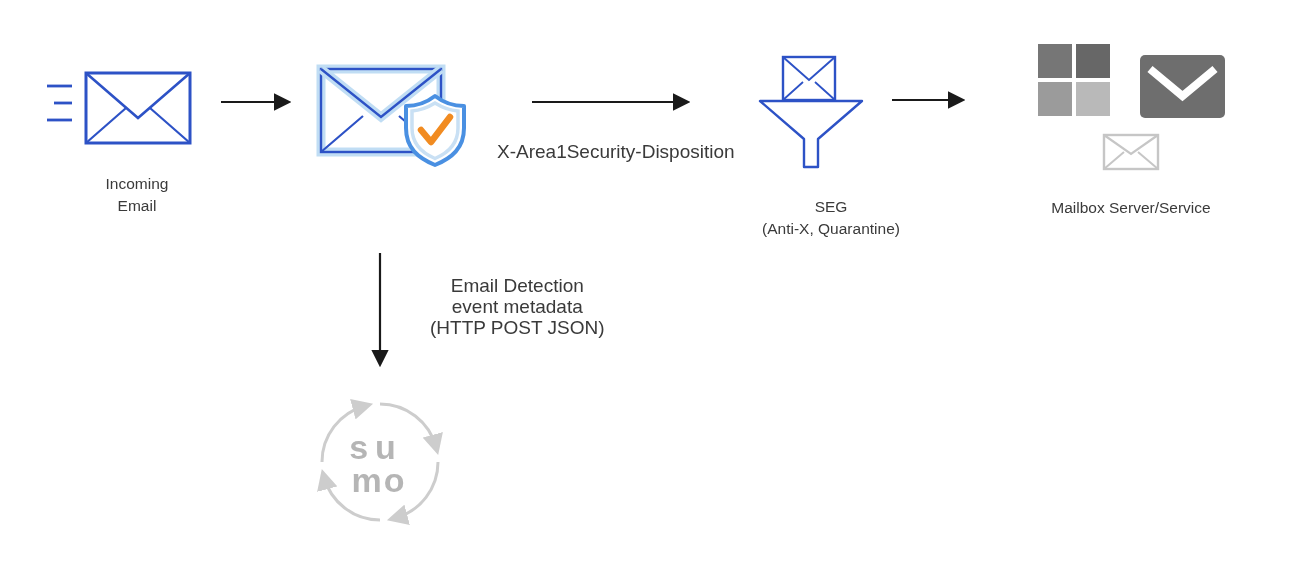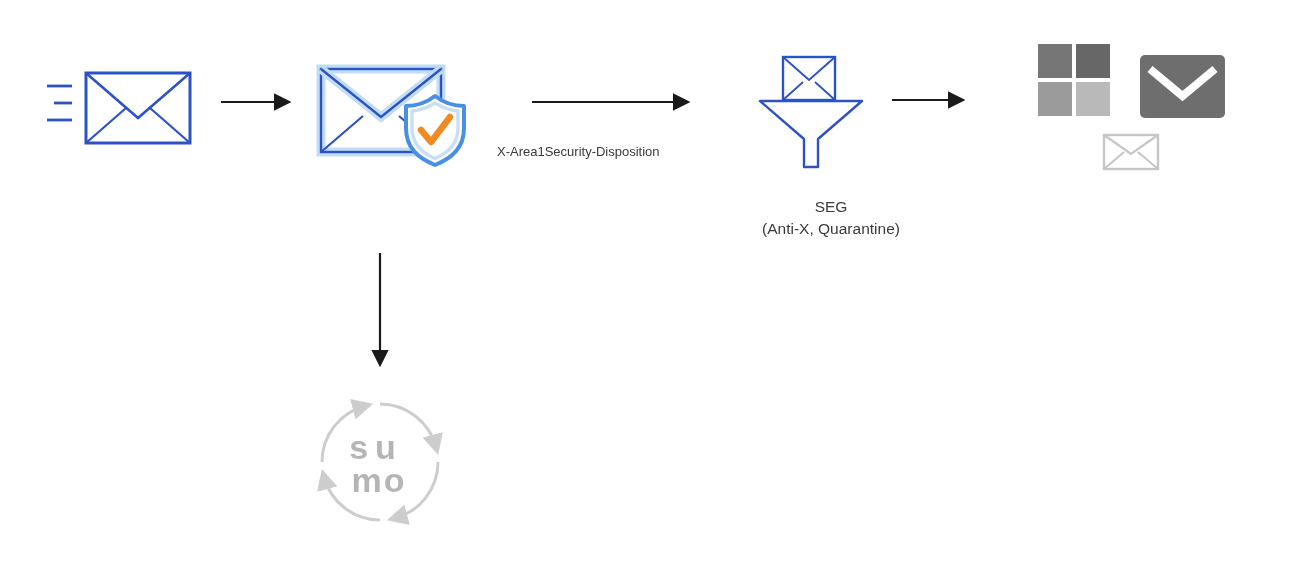--- a/index.html
+++ b/index.html
@@ -15,21 +15,21 @@
   .node-label {
     position: absolute;
     font-size: 15.5px;
     line-height: 22px;
     color: var(--text, #3a3a3a);
     text-align: center;
     white-space: pre-line;
   }
   .edge-label {
     position: absolute;
-    font-size: 13px;
+    font-size: 19px;
     line-height: 21px;
     color: var(--text, #3a3a3a);
     text-align: center;
     white-space: pre-line;
   }
   svg { display: block; }
 </style>
 </head>
 <body>
 
@@ -49,20 +49,22 @@
   <svg class="abs" style="left:45px; top:70px;" width="150" height="78" viewBox="0 0 150 78">
     <g style="stroke:var(--blue,#2d52c6); stroke-width:2.8;">
       <line x1="2" y1="16" x2="27" y2="16"></line>
       <line x1="9" y1="33" x2="27" y2="33"></line>
       <line x1="2" y1="50" x2="27" y2="50"></line>
     </g>
     <rect x="41" y="3" width="104" height="70" style="fill:#ffffff; stroke:var(--blue,#2d52c6); stroke-width:3;"></rect>
     <path d="M41,3 L93,48 L145,3" style="fill:none; stroke:var(--blue,#2d52c6); stroke-width:2.6;"></path>
     <path d="M41,73 L81,38 M145,73 L105,38" style="fill:none; stroke:var(--blue,#2d52c6); stroke-width:2.2;"></path>
   </svg>
+  <div class="node-label abs" style="left:62px; top:173px; width:150px;">Incoming
+Email</div>
 
   <svg class="abs" style="left:220px; top:92px;" width="80" height="20" viewBox="0 0 80 20">
     <line x1="1" y1="10" x2="66" y2="10" marker-end="url(#arrowBlack)" style="stroke:var(--arrow-black,#1a1a1a); stroke-width:2.2;"></line>
   </svg>
 
   <svg class="abs" style="left:315px; top:60px;" width="160" height="115" viewBox="0 0 160 115">
     <rect x="6" y="9" width="120" height="83" style="fill:#ffffff; stroke:var(--band-blue,#c0ddf4); stroke-width:9;"></rect>
     <rect x="6" y="9" width="120" height="83" style="fill:none; stroke:var(--blue,#2d52c6); stroke-width:2.4;"></rect>
     <path d="M6,9 L66,57 L126,9" style="fill:none; stroke:var(--band-blue,#c0ddf4); stroke-width:9;"></path>
     <path d="M6,9 L66,57 L126,9" style="fill:none; stroke:var(--blue,#2d52c6); stroke-width:2.4;"></path>
@@ -102,24 +104,28 @@
   <svg class="abs" style="left:1140px; top:55px;" width="85" height="63" viewBox="0 0 85 63">
     <rect x="0" y="0" width="85" height="63" rx="5" style="fill:var(--gmail-gray,#6e6e6e);"></rect>
     <path d="M10,14 L42.5,41 L75,14" style="fill:none; stroke:#ffffff; stroke-width:8;"></path>
   </svg>
 
   <svg class="abs" style="left:1102px; top:132px;" width="58" height="40" viewBox="0 0 58 40">
     <rect x="2" y="3" width="54" height="34" style="fill:#ffffff; stroke:var(--envelope-gray,#c6c6c6); stroke-width:2.4;"></rect>
     <path d="M2,3 L29,22 L56,3" style="fill:none; stroke:var(--envelope-gray,#c6c6c6); stroke-width:2.2;"></path>
     <path d="M2,37 L22,20 M56,37 L36,20" style="fill:none; stroke:var(--envelope-gray,#c6c6c6); stroke-width:2;"></path>
   </svg>
+  <div class="node-label abs" style="left:1031px; top:197px; width:200px;">Mailbox Server/Service</div>
 
   <svg class="abs" style="left:371px; top:252px;" width="20" height="125" viewBox="0 0 20 125">
     <line x1="9" y1="1" x2="9" y2="110" marker-end="url(#arrowBlack)" style="stroke:var(--arrow-black,#1a1a1a); stroke-width:2.2;"></line>
   </svg>
+  <div class="edge-label abs" style="left:430px; top:275px;">Email Detection
+event metadata
+(HTTP POST JSON)</div>
 
   <svg class="abs" style="left:313px; top:395px;" width="134" height="134" viewBox="0 0 134 134">
     <g style="fill:none; stroke:var(--sumo-gray,#cdcdcd); stroke-width:3;">
       <path d="M125,67 A58,58 0 0 1 82,123" marker-end="url(#arrowGray)"></path>
       <path d="M67,125 A58,58 0 0 1 11,82" marker-end="url(#arrowGray)"></path>
       <path d="M9,67 A58,58 0 0 1 52,11" marker-end="url(#arrowGray)"></path>
       <path d="M67,9 A58,58 0 0 1 123,52" marker-end="url(#arrowGray)"></path>
     </g>
     <text x="63" y="64" text-anchor="middle" font-size="34" font-weight="700" letter-spacing="7" style="fill:var(--sumo-text,#b5b5b5); font-family:'Liberation Sans',sans-serif;">su</text>
     <text x="66" y="97" text-anchor="middle" font-size="34" font-weight="700" letter-spacing="2" style="fill:var(--sumo-text,#b5b5b5); font-family:'Liberation Sans',sans-serif;">mo</text>

